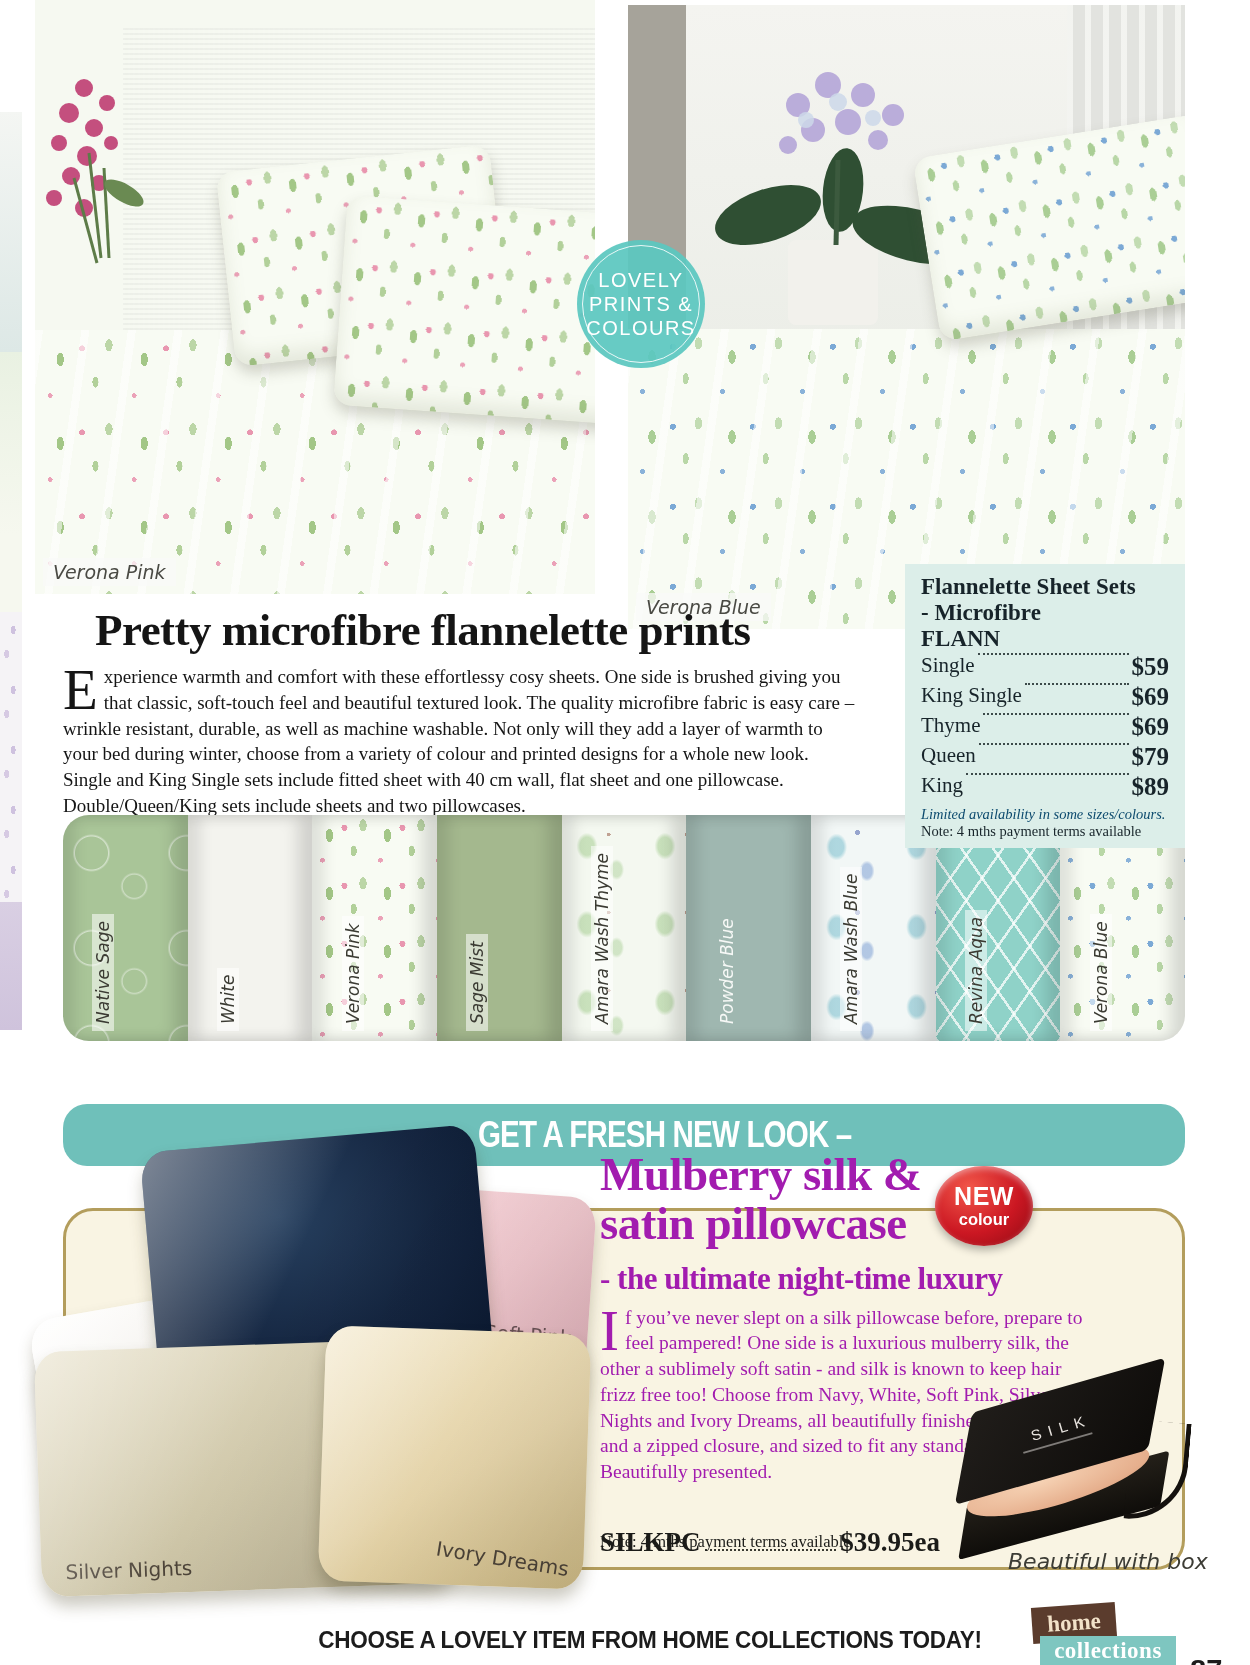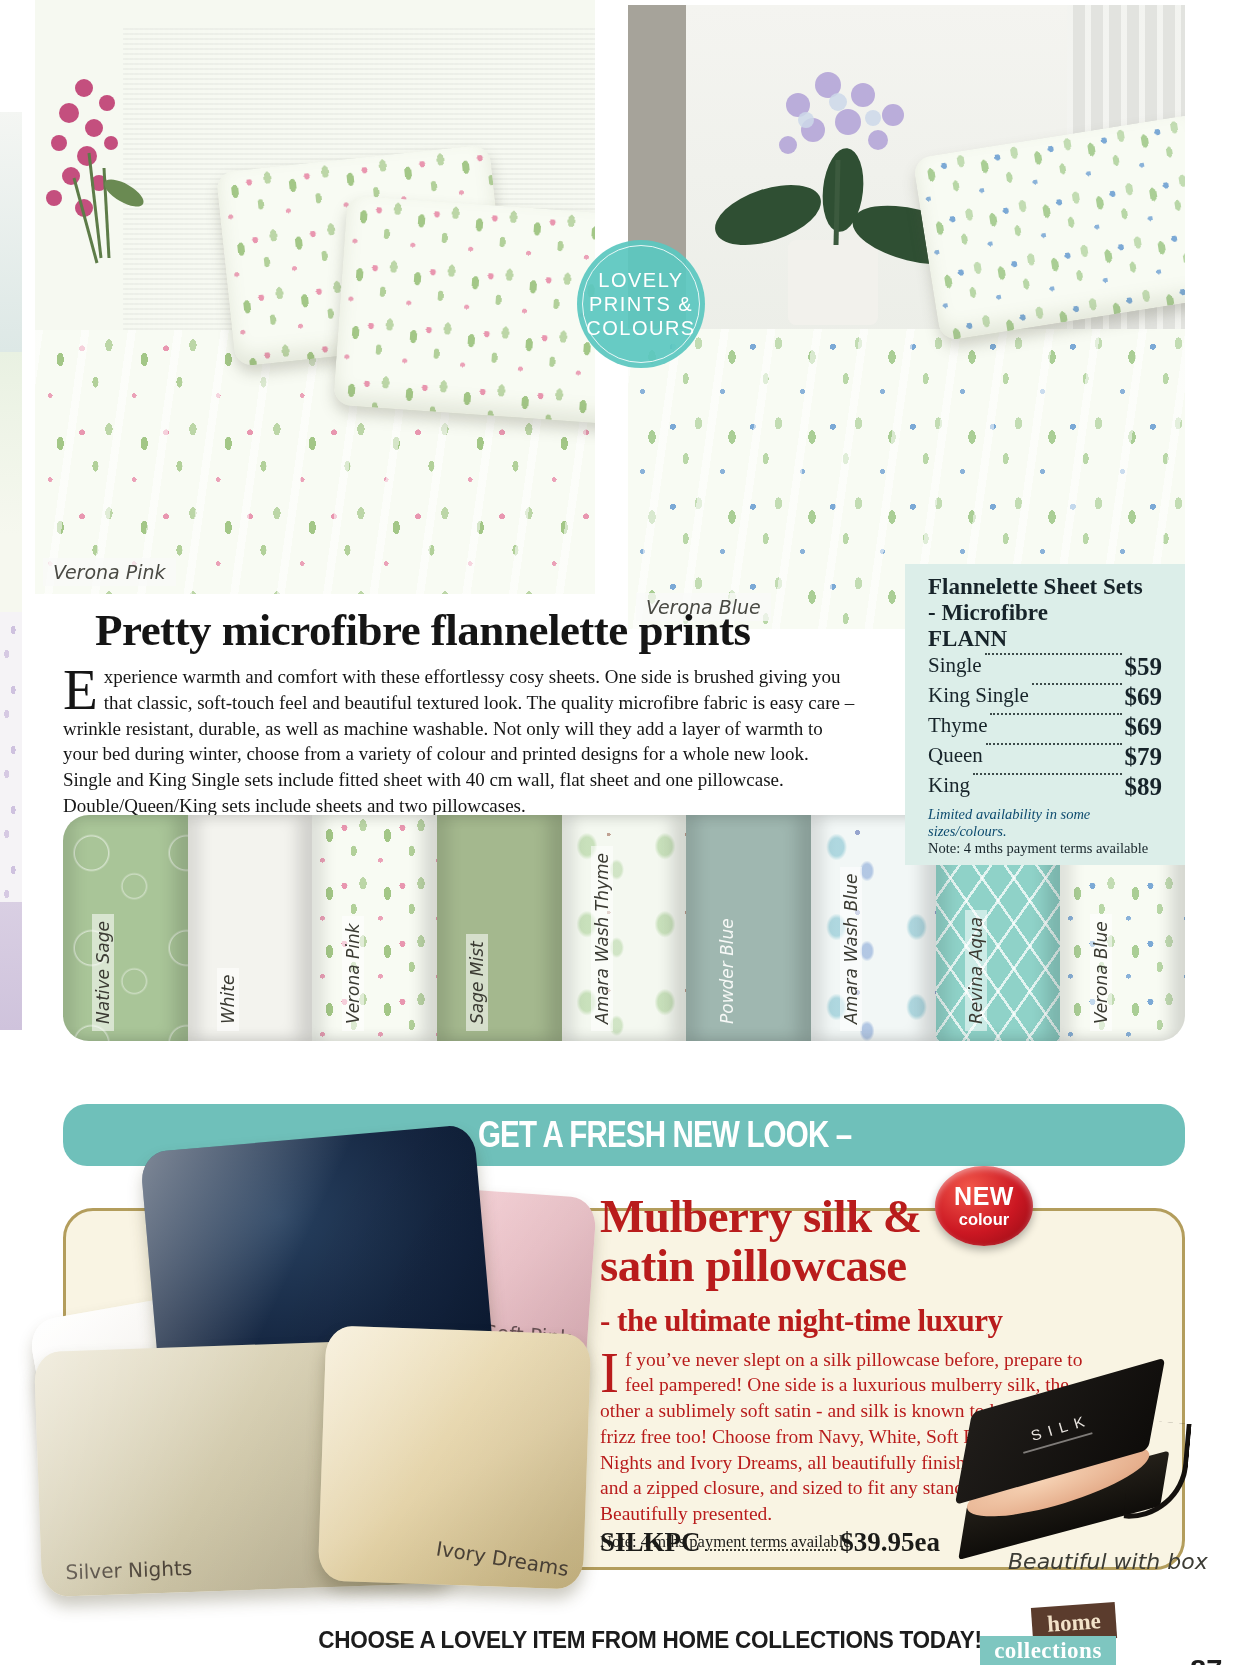--- a/index.html
+++ b/index.html
@@ -72,21 +72,21 @@
   .round-badge { position:absolute; left:577px; top:240px; width:128px; height:128px;
     border-radius:50%; background:rgba(91,199,191,.93); z-index:5;
     display:flex; flex-direction:column; align-items:center; justify-content:center;
     color:#fff; font-family:"Liberation Sans", sans-serif; font-size:20px;
     letter-spacing:1.5px; line-height:1.2; text-align:center; }
   .round-badge::before { content:""; position:absolute; inset:5px; border-radius:50%;
     border:1.5px solid rgba(255,255,255,.85); }
 
   
   .price-box { position:absolute; left:905px; top:564px; width:280px; z-index:6;
-    background:#dceee9; padding:10px 23px 8px; }
+    background:#dceee9; padding:10px 16px 8px; }
   .price-box .pb-title { font-size:23px; font-weight:bold; line-height:1.12; color:#17242a; }
   .price-row { display:flex; align-items:flex-start; margin-top:2px; font-size:21px; color:#17242a; }
   .price-row .dots { flex:1; border-bottom:2px dotted #3c4a4a; margin:0 3px 6px; }
   .price-row .price { font-weight:bold; font-size:25px; }
   .pb-note-i { font-style:italic; font-size:14.5px; margin-top:5px; color:#0c4a6e; }
   .pb-note   { font-size:14.5px; color:#17242a; }
 
   
   .headline { position:absolute; left:63px; top:604px; width:840px;
     font-size:45px; font-weight:bold; letter-spacing:-0.5px; color:#151515;margin-left:32px; }
@@ -154,21 +154,21 @@
   .p-ivory  { left:322px; top:1330px; width:265px; height:255px; transform:rotate(2deg); z-index:10;
     background:linear-gradient(150deg,#f2e6c6,#e4d3a9 55%,#cdb984); }
   .pillow::after { content:""; position:absolute; inset:0; border-radius:inherit;
     background:linear-gradient(120deg, rgba(255,255,255,.45), transparent 45%, rgba(0,0,0,.07) 90%); }
   .p-navy .p-label  { color:#e9edf3; left:22px; bottom:14px; }
   .p-white .p-label { color:#6b675e; left:18px; bottom:30px; }
   .p-pink .p-label  { color:#6b5356; right:16px; bottom:62px; }
   .p-silver .p-label{ left:24px; bottom:12px; }
   .p-ivory .p-label { right:14px; bottom:16px; transform:rotate(7deg); }
 
-  .silk-col { position:absolute; left:600px; top:1192px; width:575px; z-index:11; color:#b91c1c; }
+  .silk-col { position:absolute; left:600px; top:1150px; width:575px; z-index:11; color:#a21caf; }
   .silk-title { font-size:47px; font-weight:bold; line-height:1.04; letter-spacing:-0.5px; }
   .silk-sub   { font-size:31px; font-weight:bold; margin-top:13px; letter-spacing:-0.5px; }
   .silk-par   { margin-top:8px; width:500px; font-size:19.5px; line-height:1.32; }
 
   .new-badge { position:absolute; left:935px; top:1166px; width:98px; height:80px;
     border-radius:50%; z-index:12;
     background:radial-gradient(ellipse at 35% 28%, #f2574a 0%, #cb1722 55%, #8d0a14 100%);
     box-shadow:0 4px 8px rgba(0,0,0,.3), inset 0 3px 6px rgba(255,255,255,.45);
     display:flex; flex-direction:column; align-items:center; justify-content:center;
     color:#fff; font-family:"Liberation Sans", sans-serif; line-height:1; }
@@ -199,21 +199,21 @@
     font-family:"DejaVu Sans", sans-serif; font-style:italic; font-size:22px; color:#3c3c35; }
 
   
   .footer-tag { position:absolute; left:255px; top:1626px; width:790px; text-align:center;
     font-family:"Liberation Sans", sans-serif; font-weight:700; font-size:24.5px; color:#1c1c1c;
     transform:scaleX(.92); letter-spacing:-0.3px; }
   .logo-home { position:absolute; left:1032px; top:1605px; width:84px; height:36px;
     background:#5b3c2d; transform:rotate(-4deg); z-index:3;
     display:flex; align-items:center; justify-content:center;
     color:#f2e2c9; font-size:23px; font-weight:bold; font-family:"Liberation Serif", serif; }
-  .logo-collections { position:absolute; left:980px; top:1636px; width:136px; height:29px;
+  .logo-collections { position:absolute; left:1040px; top:1636px; width:136px; height:29px;
     background:#7ec6c0; z-index:4;
     display:flex; align-items:center; justify-content:center;
     color:#ffffff; font-size:23px; font-weight:bold; font-family:"Liberation Serif", serif; letter-spacing:.5px; }
   .page-num { position:absolute; left:1190px; top:1626px;
     font-family:"Liberation Sans", sans-serif; font-weight:800; font-size:29px; color:#1c1c1c;margin-top:28px; }
 
   svg { display:block; }
 </style>
 </head>
 <body>

